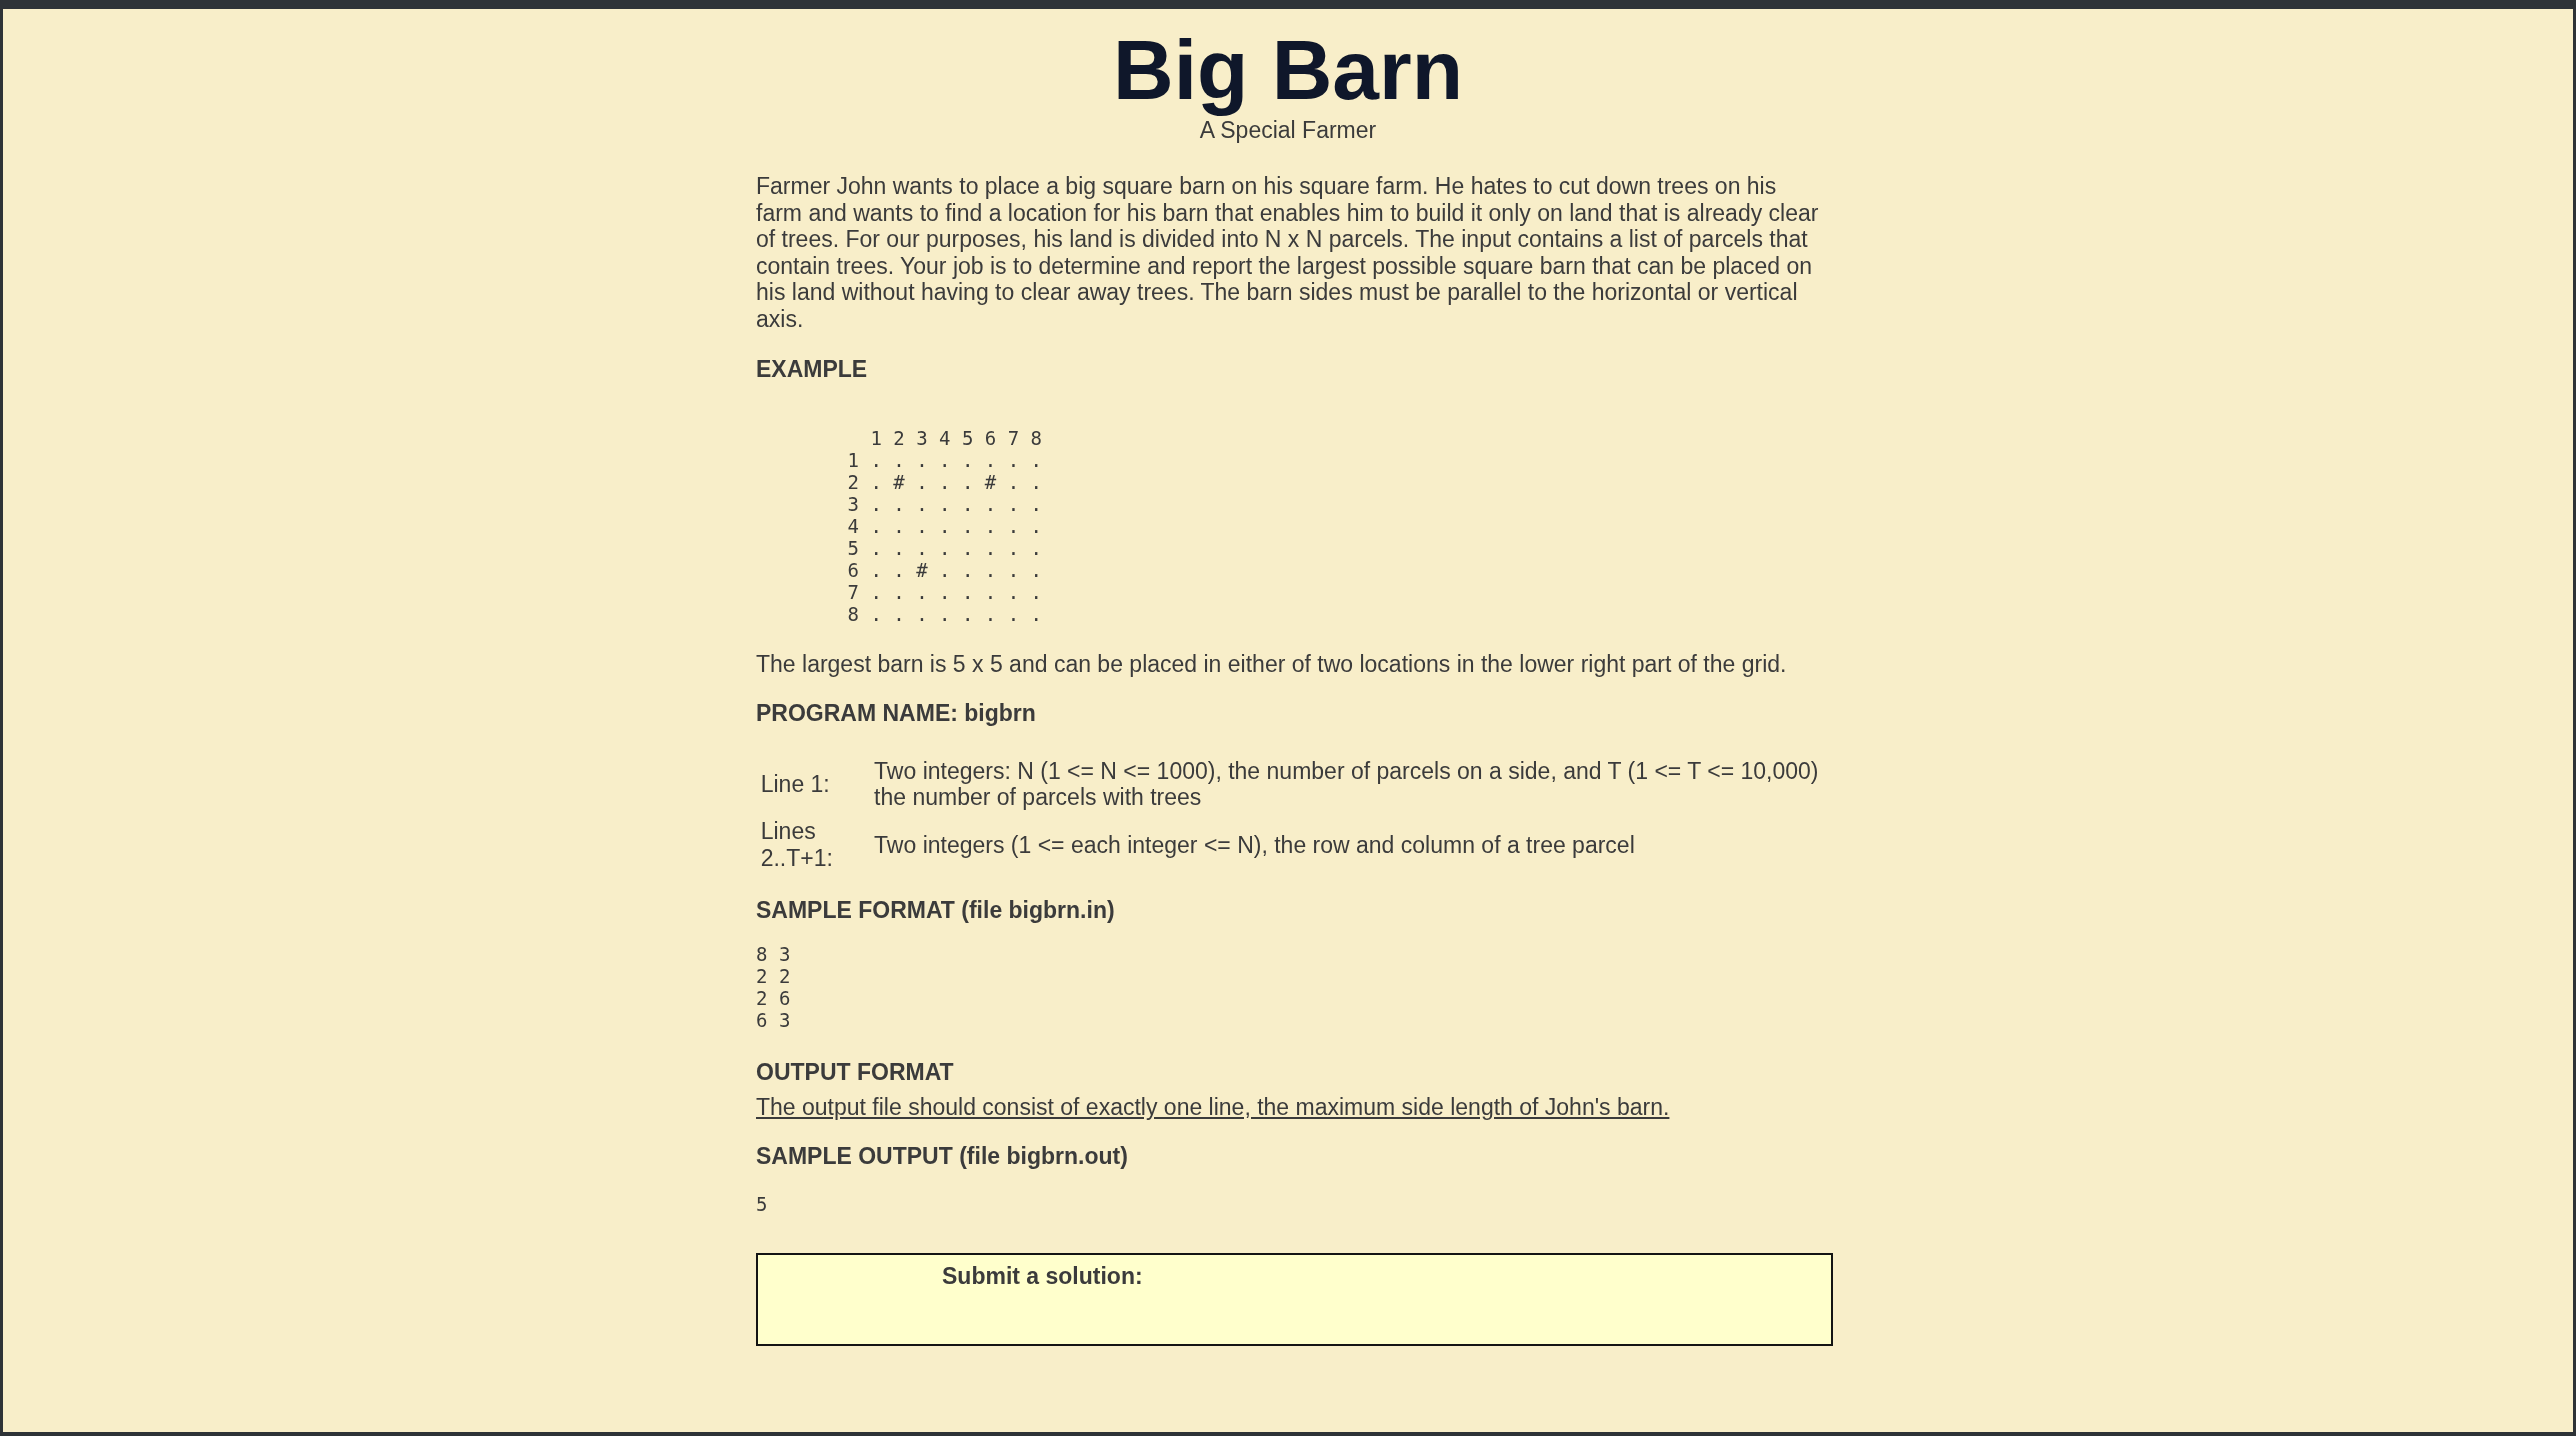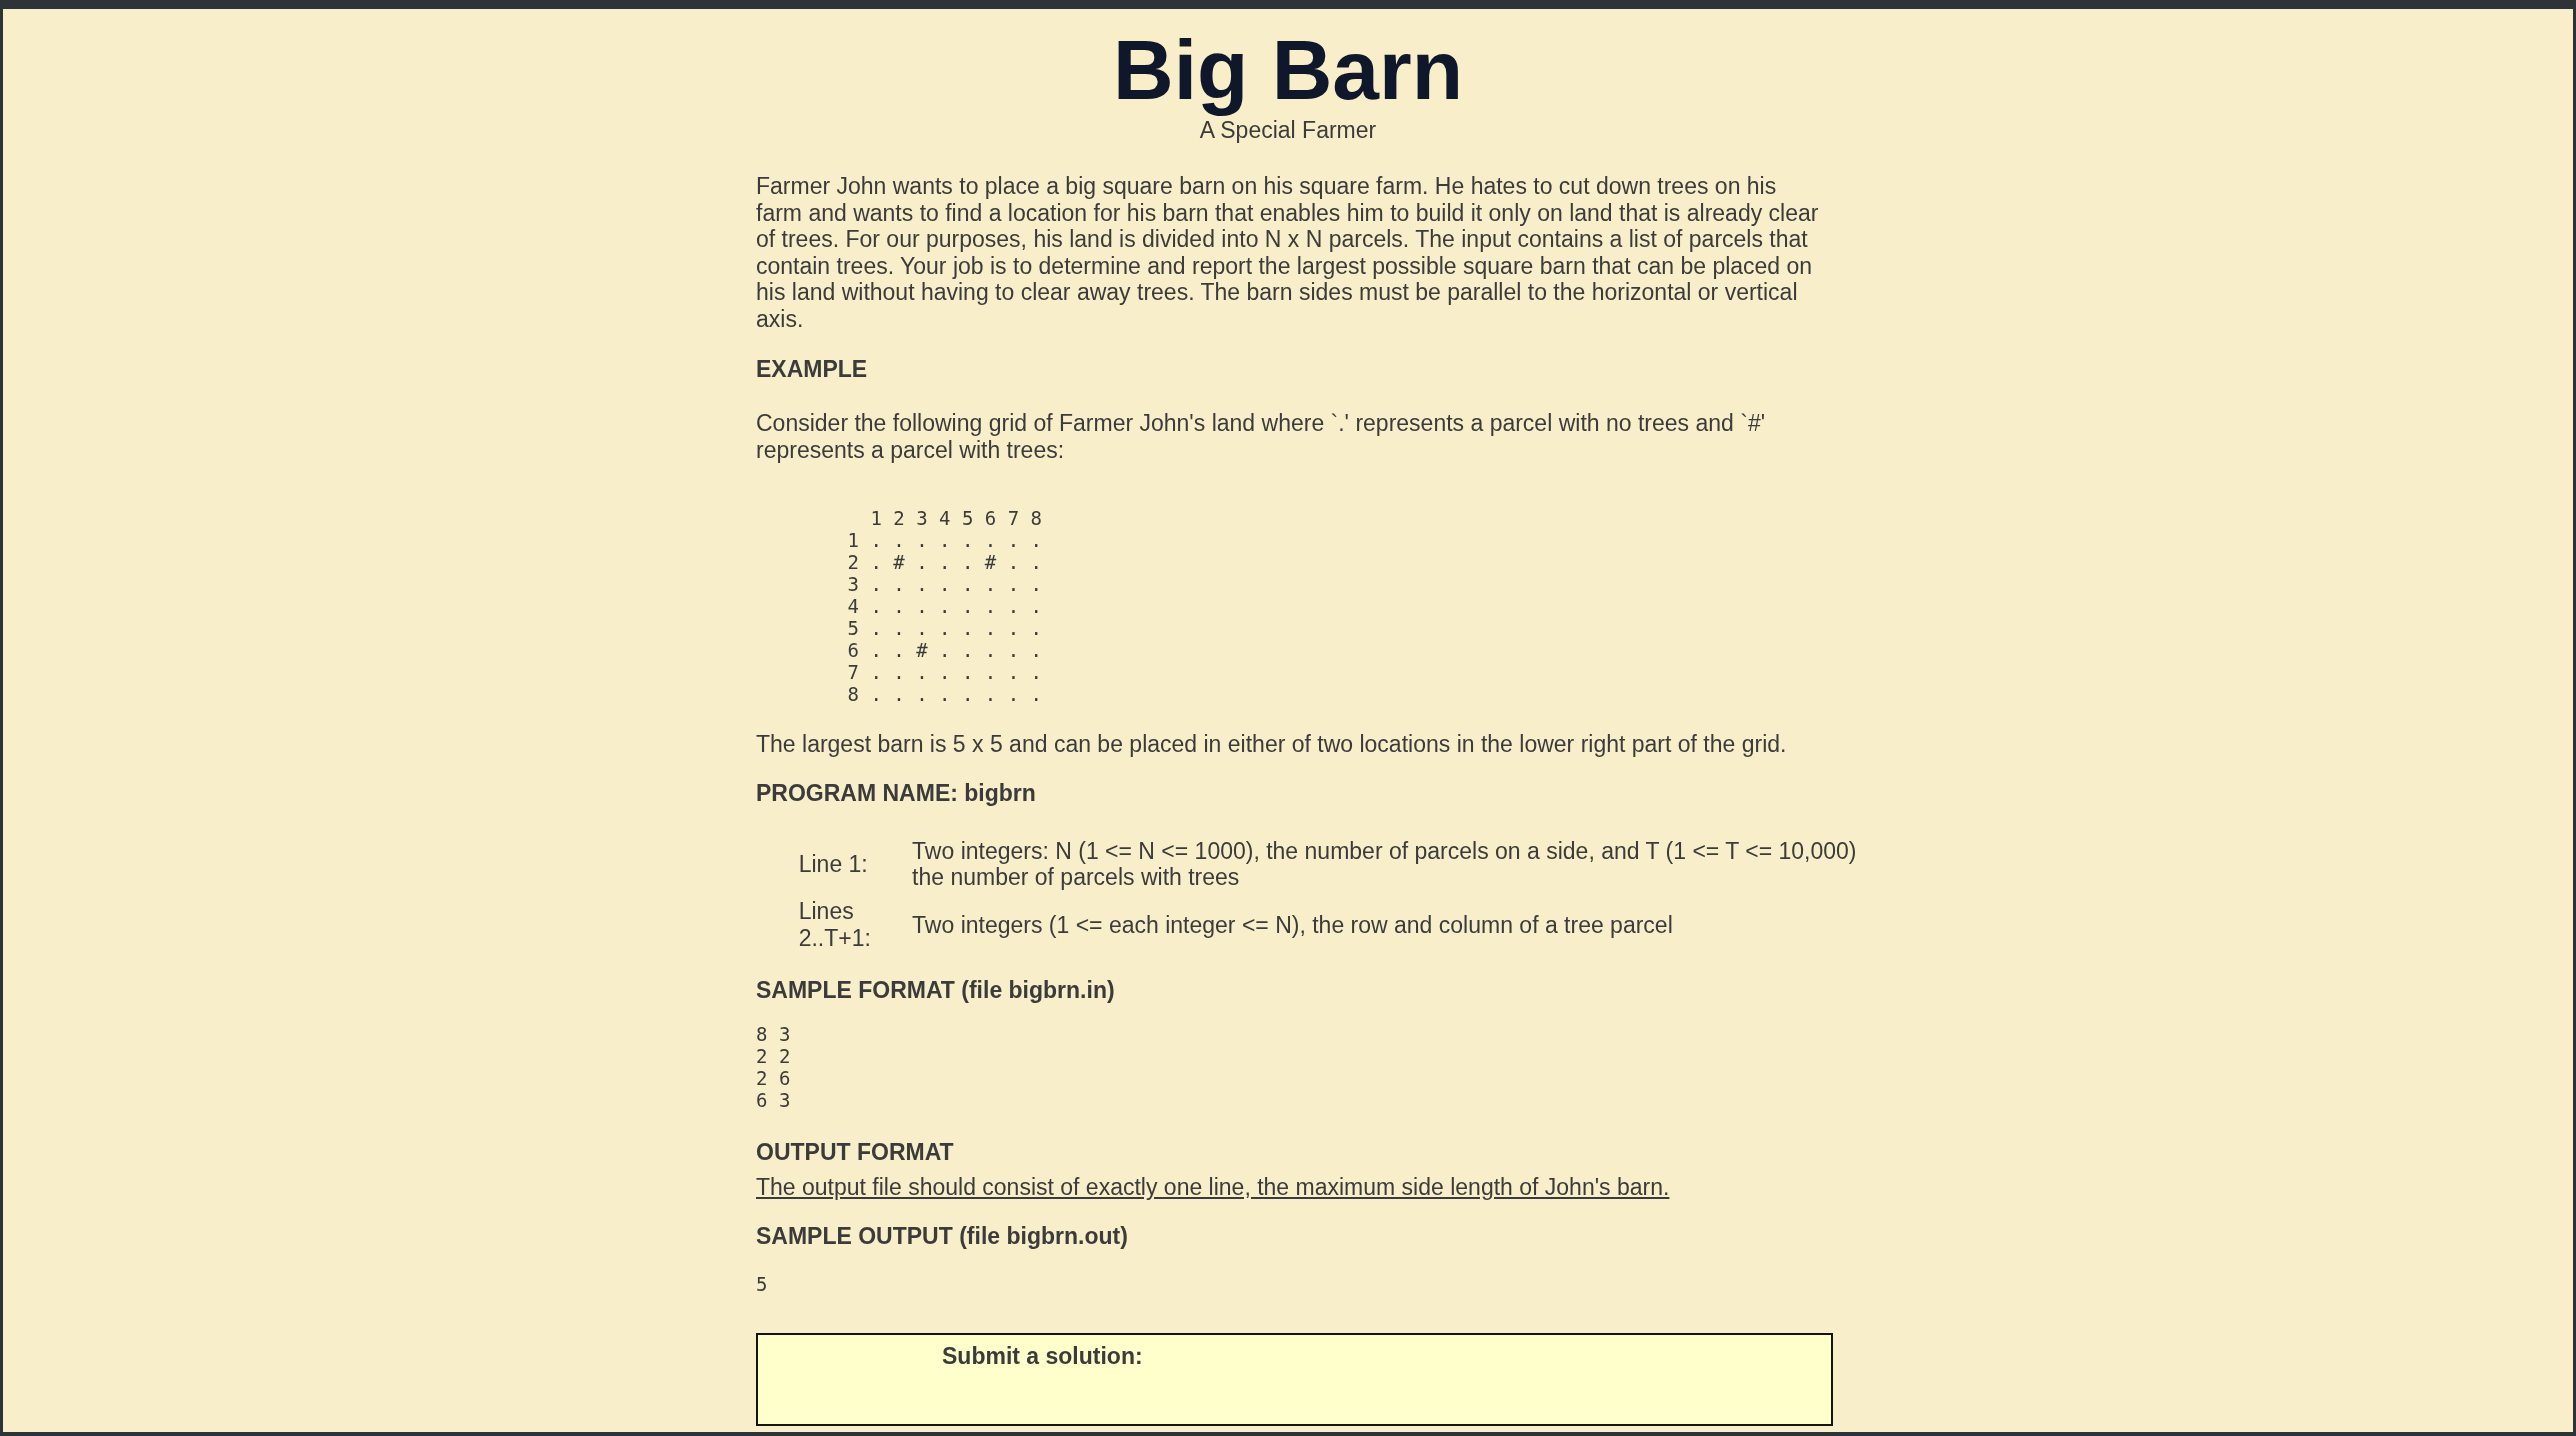--- a/index.html
+++ b/index.html
@@ -81,21 +81,20 @@
   .h-program { margin-top: 22.4px; }
   .h-input   { margin-top: 22.4px; }
 
   table.fmt-table {
     margin-top: 26px;
     width: 1087px;
     border-collapse: separate;
     border-spacing: 2.7px;
     font-size: 23px;
     line-height: 26.5px;
-    margin-left: 38px;
   }
   table.fmt-table td { padding: 2.7px; vertical-align: middle; }
   td.lbl { width: 106px; }
 
   .h-sin  { margin-top: 20.6px; }
   .sin-pre  { margin-top: 19px; }
   .h-ofmt { margin-top: 28px; }
   .p-ofmt { margin-top: 8px; text-decoration: underline; }
   .h-sout { margin-top: 22.4px; }
   .sout-pre { margin-top: 23px; }
@@ -123,21 +122,20 @@
     <h1>Big Barn</h1>
     <div class="subtitle">A Special Farmer</div>
   </header>
 
   <main class="content">
 
     <p class="para p-desc">Farmer John wants to place a big square barn on his square farm. He hates to cut down trees on his farm and wants to find a location for his barn that enables him to build it only on land that is already clear of trees. For our purposes, his land is divided into N x N parcels. The input contains a list of parcels that contain trees. Your job is to determine and report the largest possible square barn that can be placed on his land without having to clear away trees. The barn sides must be parallel to the horizontal or vertical axis.</p>
 
     <h4 class="heading h-example">EXAMPLE</h4>
 
-    <p class="para p-example">Consider the following grid of Farmer John's land where `.' represents a parcel with no trees and `#' represents a parcel with trees:</p>
 
     <pre class="pre grid-pre">          1 2 3 4 5 6 7 8
         1 . . . . . . . .
         2 . # . . . # . .
         3 . . . . . . . .
         4 . . . . . . . .
         5 . . . . . . . .
         6 . . # . . . . .
         7 . . . . . . . .
         8 . . . . . . . .</pre>

